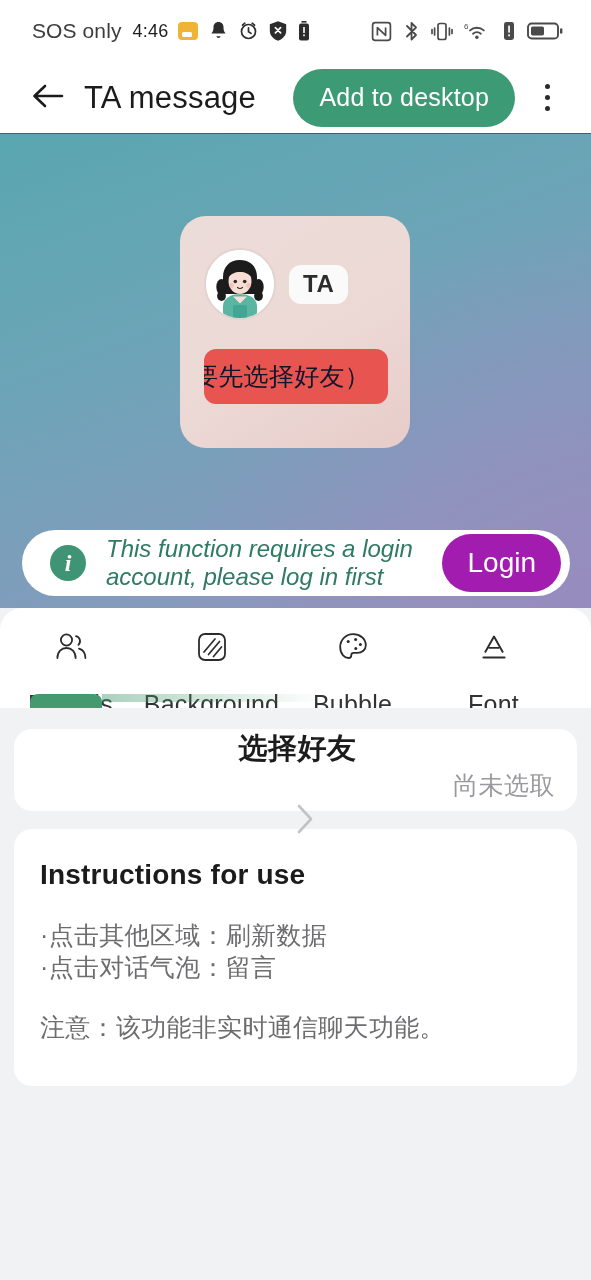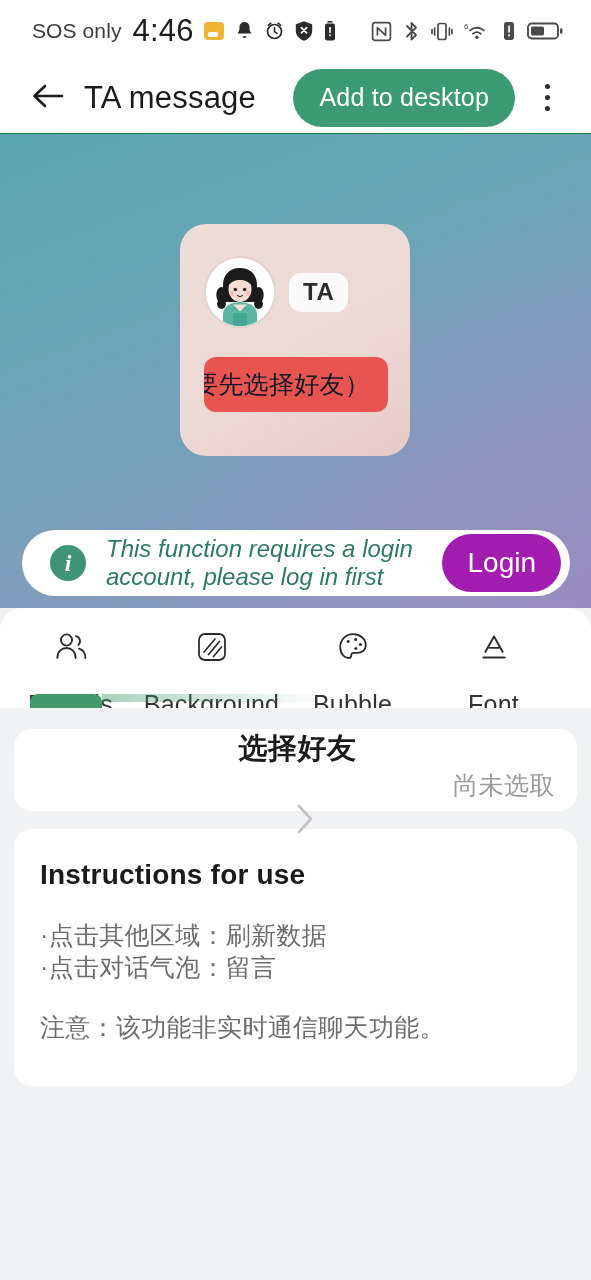--- a/index.html
+++ b/index.html
@@ -14,21 +14,21 @@
   
   .statusbar {
     position: absolute; top: 0; left: 0; right: 0; height: 62px;
     background: #ffffff;
     display: flex; align-items: center; justify-content: space-between;
     padding: 0 28px 0 32px;
   }
   .sb-left { display: flex; align-items: center; gap: 9px; }
   .sb-right { display: flex; align-items: center; gap: 11px; }
   .sb-carrier { font-size: 21px; color: #3c3c3c; letter-spacing: .1px; }
-  .sb-time { font-size: 31px; color: #1d1d1d; margin-left: 2px; letter-spacing: .2px; }
+  .sb-time { font-size: 18px; color: #1d1d1d; margin-left: 2px; letter-spacing: .2px; }
   .sb-ico { display: inline-flex; align-items: center; justify-content: center; }
 
   
   .header {
     position: absolute; top: 62px; left: 0; right: 0; height: 72px;
     background: #ffffff;
     display: flex; align-items: center; padding: 0 22px 0 26px;
     border-bottom: 1px solid #15803d;
   }
   .back-btn { width: 44px; height: 44px; display: flex; align-items: center; justify-content: center; }
@@ -51,21 +51,21 @@
 
   
   .hero {
     position: absolute; top: 134px; left: 0; width: 591px; height: 474px;
     background:
       radial-gradient(120% 140% at 100% 100%, rgba(150,140,190,.95) 0%, rgba(150,140,190,0) 58%),
       linear-gradient(160deg, #59a6b0 0%, #6aa5b6 34%, #7f9dbc 68%, #9a93bd 100%);
     overflow: hidden;
   }
   .ta-card {
-    position: absolute; left: 180px; top: 90px; width: 230px; height: 232px;
+    position: absolute; left: 180px; top: 82px; width: 230px; height: 232px;
     border-radius: 26px;
     background: linear-gradient(150deg, #ecdcd8 0%, #ecd9d6 55%, #e7ccc9 100%);
     padding-left: 29px;
   }
   .avatar-row { position: absolute; left: 24px; top: 32px; display: flex; align-items: center; }
   .avatar {
     width: 72px; height: 72px; border-radius: 50%;
     background: #ffffff; border: 2px solid #e3d3d0;
     overflow: hidden; position: relative; flex: none;
   }

